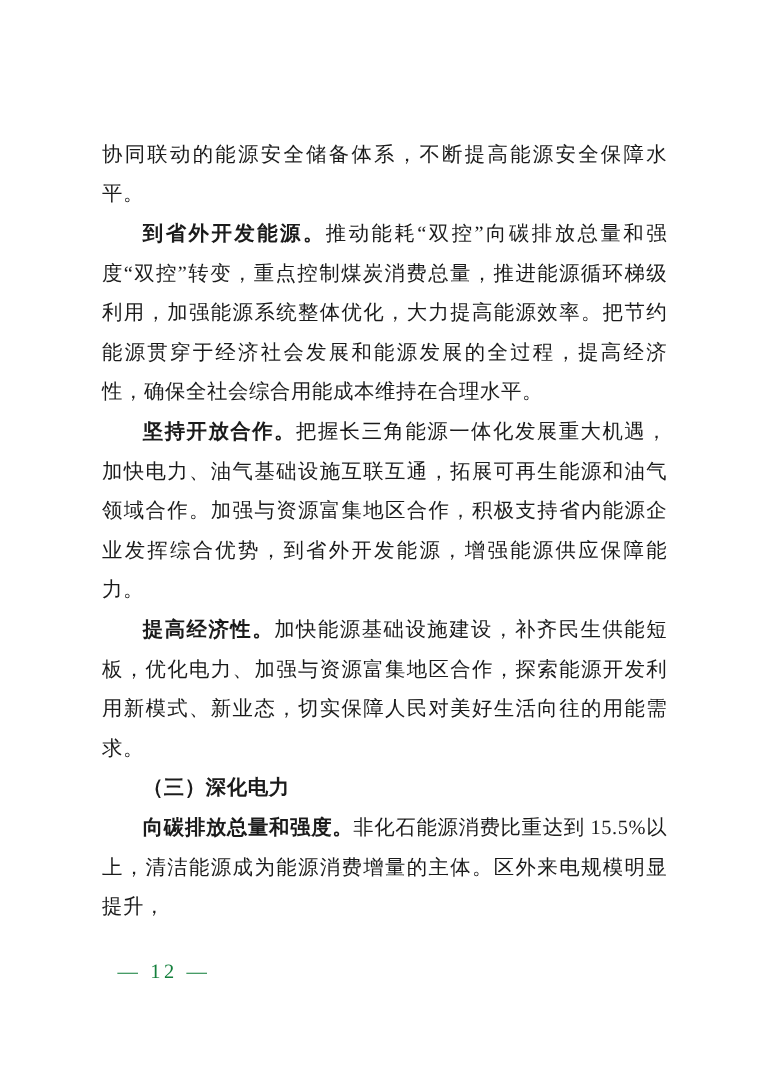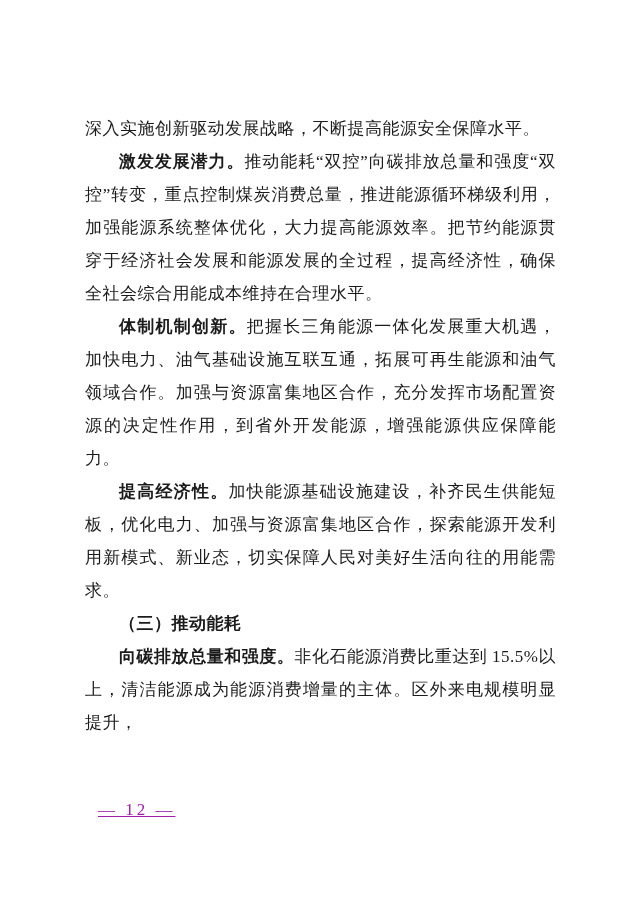--- a/index.html
+++ b/index.html
@@ -41,41 +41,40 @@
   }
   p.heading {
     font-weight: bold;
   }
   .footer {
     position: absolute;
     left: 98px;
     top: 800px;
     font-size: 17px;
     letter-spacing: 3px;
-    color: #a21caf;
-    text-decoration: underline;
+    color: #15803d;
   }
 </style>
 </head>
 <body>
 
 <div class="page">
 
   <div class="text-area">
 
-    <p class="cont">深入实施创新驱动发展战略，不断提高能源安全保障水平。</p>
+    <p class="cont">协同联动的能源安全储备体系，不断提高能源安全保障水平。</p>
 
-    <p class="para"><span class="lead">激发发展潜力。</span><span>推动能耗“双控”向碳排放总量和强度“双控”转变，重点控制煤炭消费总量，推进能源循环梯级利用，加强能源系统整体优化，大力提高能源效率。把节约能源贯穿于经济社会发展和能源发展的全过程，提高经济性，确保全社会综合用能成本维持在合理水平。</span></p>
+    <p class="para"><span class="lead">到省外开发能源。</span><span>推动能耗“双控”向碳排放总量和强度“双控”转变，重点控制煤炭消费总量，推进能源循环梯级利用，加强能源系统整体优化，大力提高能源效率。把节约能源贯穿于经济社会发展和能源发展的全过程，提高经济性，确保全社会综合用能成本维持在合理水平。</span></p>
 
 
-    <p class="para"><span class="lead">体制机制创新。</span><span>把握长三角能源一体化发展重大机遇，加快电力、油气基础设施互联互通，拓展可再生能源和油气领域合作。加强与资源富集地区合作，充分发挥市场配置资源的决定性作用，到省外开发能源，增强能源供应保障能力。</span></p>
+    <p class="para"><span class="lead">坚持开放合作。</span><span>把握长三角能源一体化发展重大机遇，加快电力、油气基础设施互联互通，拓展可再生能源和油气领域合作。加强与资源富集地区合作，积极支持省内能源企业发挥综合优势，到省外开发能源，增强能源供应保障能力。</span></p>
 
     <p class="para"><span class="lead">提高经济性。</span><span>加快能源基础设施建设，补齐民生供能短板，优化电力、加强与资源富集地区合作，探索能源开发利用新模式、新业态，切实保障人民对美好生活向往的用能需求。</span></p>
 
-    <p class="heading">（三）推动能耗</p>
+    <p class="heading">（三）深化电力</p>
 
     <p class="para"><span class="lead">向碳排放总量和强度。</span><span>非化石能源消费比重达到 15.5%以上，清洁能源成为能源消费增量的主体。区外来电规模明显提升，</span></p>
 
   </div>
 
   <div class="footer">— 12 —</div>
 
 </div>
 
 </body></html>

